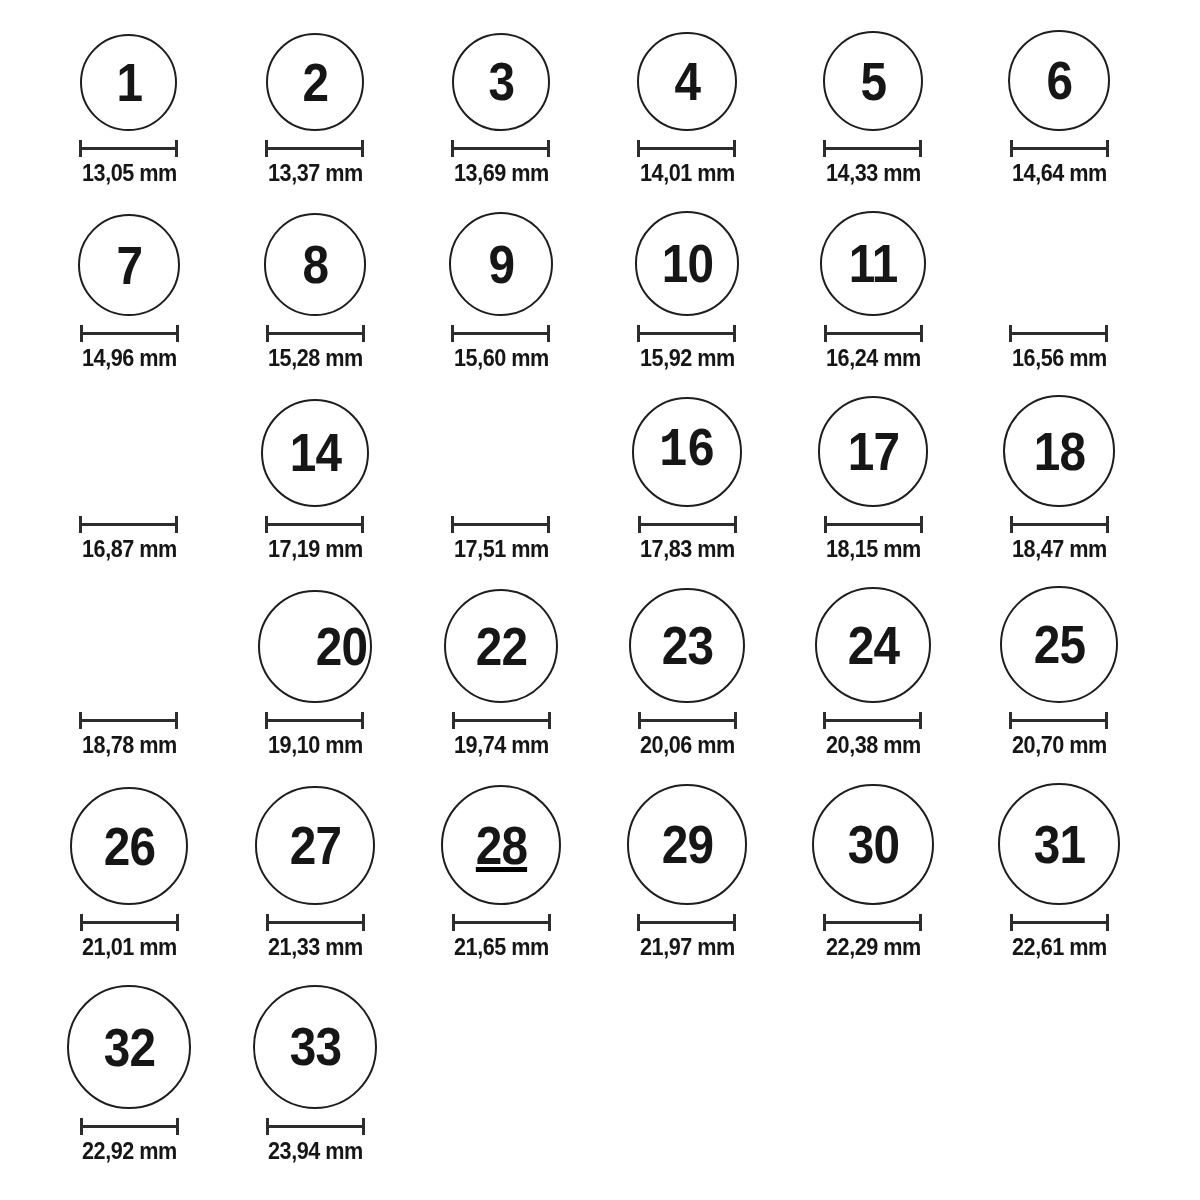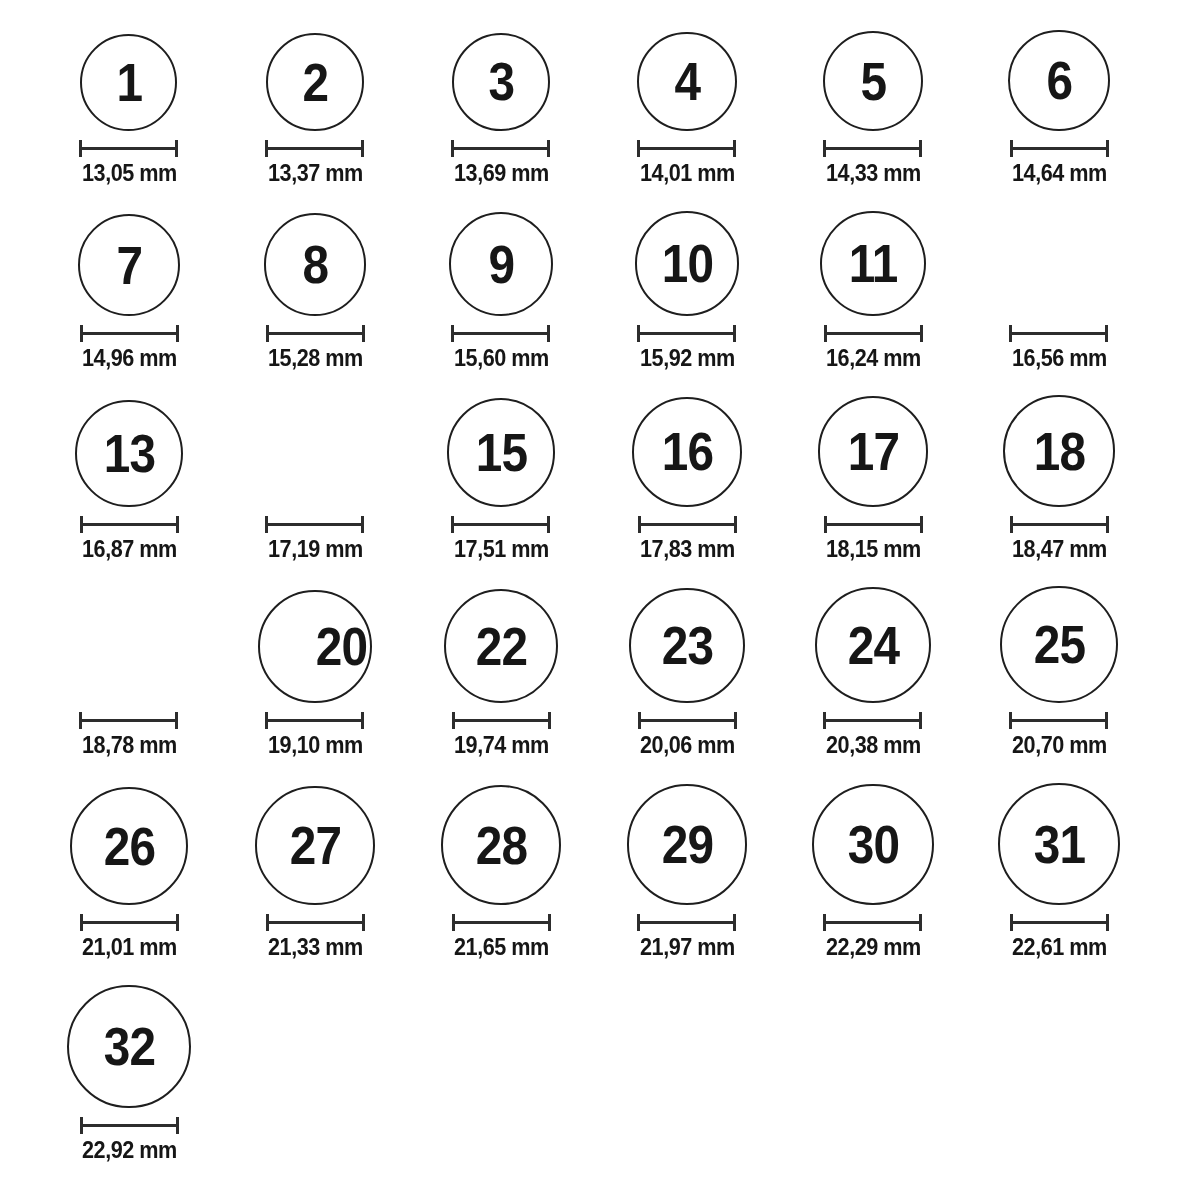--- a/index.html
+++ b/index.html
@@ -161,42 +161,39 @@
     <div class="ruler" style="width: 99px;"></div>
     <div class="label">16,24 mm</div>
   </div>
 
   <div class="cell">
     <div class="ruler" style="width: 99px;"></div>
     <div class="label">16,56 mm</div>
   </div>
 
   <div class="cell">
-    <div class="circle" style="width: 107.2px; height: 107.2px;">
-      <span class="num">13</span>
-    </div>
     <div class="ruler" style="width: 99px;"></div>
     <div class="label">16,87 mm</div>
   </div>
 
   <div class="cell">
+    <div class="circle" style="width: 108.05px; height: 108.05px;">
+      <span class="num">14</span>
+    </div>
     <div class="ruler" style="width: 99px;"></div>
     <div class="label">17,19 mm</div>
   </div>
 
   <div class="cell">
-    <div class="circle" style="width: 108.9px; height: 108.9px;">
-      <span class="num">15</span>
-    </div>
     <div class="ruler" style="width: 99px;"></div>
     <div class="label">17,51 mm</div>
   </div>
 
   <div class="cell">
-    <div class="circle" style="width: 109.75px; height: 109.75px;">
+    <div class="circle" style="width: 109.75px; height: 109.75px; font-family: Liberation Mono, monospace;">
       <span class="num">16</span>
     </div>
     <div class="ruler" style="width: 99px;"></div>
     <div class="label">17,83 mm</div>
   </div>
 
   <div class="cell">
     <div class="circle" style="width: 110.6px; height: 110.6px;">
       <span class="num">17</span>
     </div>
@@ -268,21 +265,21 @@
 
   <div class="cell">
     <div class="circle" style="width: 119.1px; height: 119.1px;">
       <span class="num">27</span>
     </div>
     <div class="ruler" style="width: 99px;"></div>
     <div class="label">21,33 mm</div>
   </div>
 
   <div class="cell">
-    <div class="circle" style="width: 119.95px; height: 119.95px;">
+    <div class="circle" style="width: 119.95px; height: 119.95px; text-decoration: underline;">
       <span class="num">28</span>
     </div>
     <div class="ruler" style="width: 99px;"></div>
     <div class="label">21,65 mm</div>
   </div>
 
   <div class="cell">
     <div class="circle" style="width: 120.8px; height: 120.8px;">
       <span class="num">29</span>
     </div>
@@ -307,13 +304,20 @@
   </div>
 
   <div class="cell">
     <div class="circle" style="width: 123.35px; height: 123.35px;">
       <span class="num">32</span>
     </div>
     <div class="ruler" style="width: 99px;"></div>
     <div class="label">22,92 mm</div>
   </div>
 
+  <div class="cell">
+    <div class="circle" style="width: 124.2px; height: 124.2px;">
+      <span class="num">33</span>
+    </div>
+    <div class="ruler" style="width: 99px;"></div>
+    <div class="label">23,94 mm</div>
+  </div>
 </div>
 
 </body></html>

